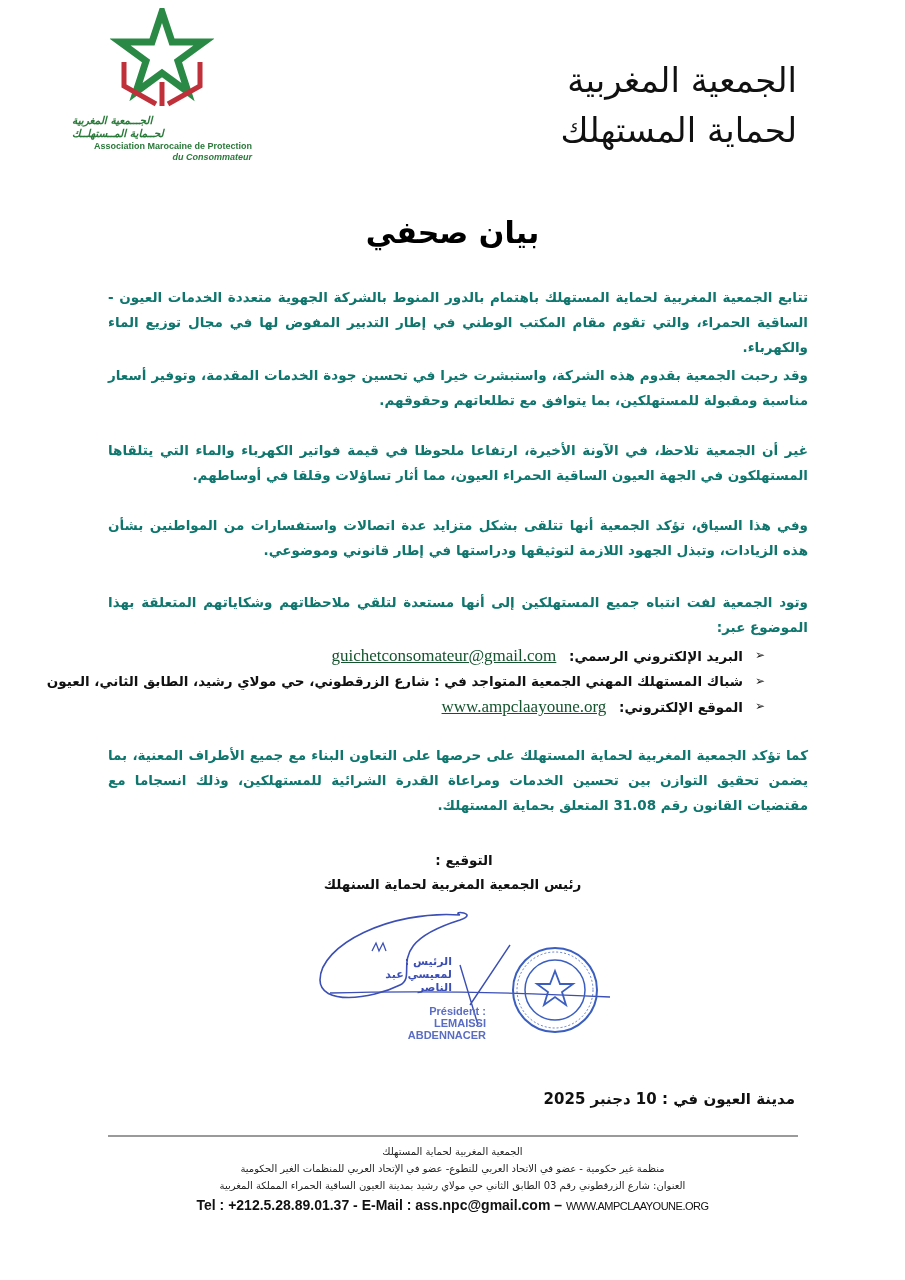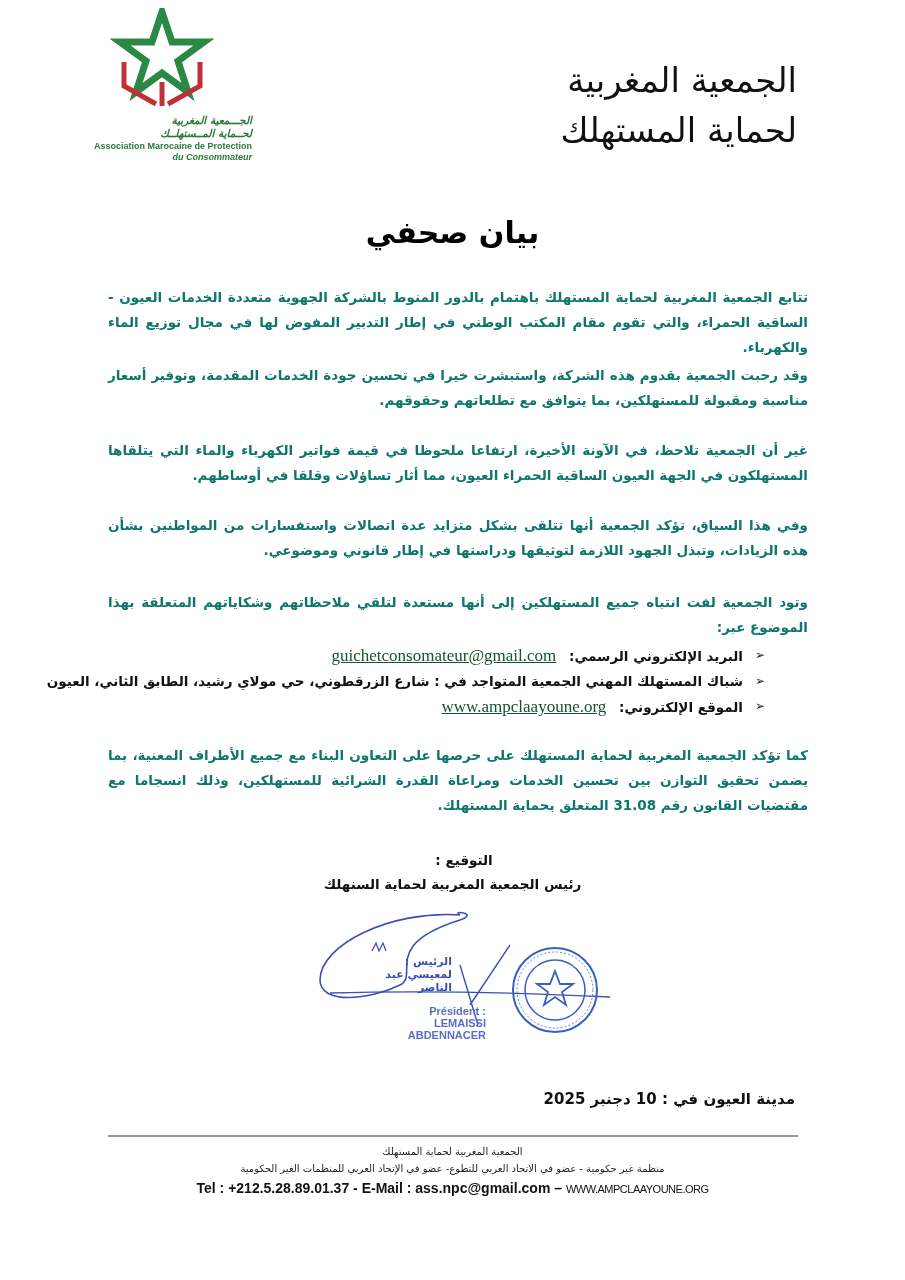--- a/index.html
+++ b/index.html
@@ -2,21 +2,21 @@
 <html><head>
 <meta charset="utf-8">
 <style>
   html, body { margin: 0; padding: 0; background: #ffffff; }
   body {
     width: 905px; height: 1280px; position: relative; overflow: hidden;
     font-family: "DejaVu Sans", sans-serif; color: #111;
   }
   .logo { position: absolute; left: 72px; top: 8px; width: 180px; height: 160px; }
   .logo svg { position: absolute; left: 38px; top: 0; }
-  .logo-ar { position: absolute; left: 0; width: 180px; text-align: right; direction: rtl;
+  .logo-ar { position: absolute; left: 0; width: 180px; text-align: left; direction: rtl;
     font-family: "DejaVu Sans", sans-serif; font-weight: bold; font-style: italic; color: #2a7a3a; font-size: 10.5px; line-height: 12px; }
   .logo-ar.l1 { top: 106px; }
   .logo-ar.l2 { top: 119px; }
   .logo-fr { position: absolute; left: 0; width: 180px; text-align: right;
     font-family: "Liberation Sans", sans-serif; font-weight: bold; color: #2a7a3a; font-size: 9px; line-height: 11px; }
   .logo-fr.l3 { top: 133px; }
   .logo-fr.l4 { top: 144px; font-style: italic; }
 
   .header-title { position: absolute; right: 108px; top: 55px; direction: rtl; text-align: right;
     font-family: "DejaVu Sans", sans-serif; font-size: 34px; line-height: 50px; color: #111; }
@@ -131,16 +131,17 @@
     <div>LEMAISSI ABDENNACER</div>
   </div>
 </div>
 
 <div class="date-line">مدينة العيون في  :  10 دجنبر 2025</div>
 
 <div class="footer-rule"></div>
 <div class="footer">
   <div class="fl">الجمعية المغربية لحماية المستهلك</div>
   <div class="fl">منظمة غير حكومية - عضو في الاتحاد العربي للتطوع- عضو في الإتحاد العربي للمنظمات الغير الحكومية</div>
+  <div class="fl">العنوان: شارع الزرقطوني رقم 03 الطابق الثاني حي مولاي رشيد بمدينة العيون الساقية الحمراء المملكة المغربية</div>
   <div class="fc">
     <span>Tel : +212.5.28.89.01.37 - E-Mail : ass.npc@gmail.com</span><span> – </span><span class="web">WWW.AMPCLAAYOUNE.ORG</span>
   </div>
 </div>
 
 </body></html>

